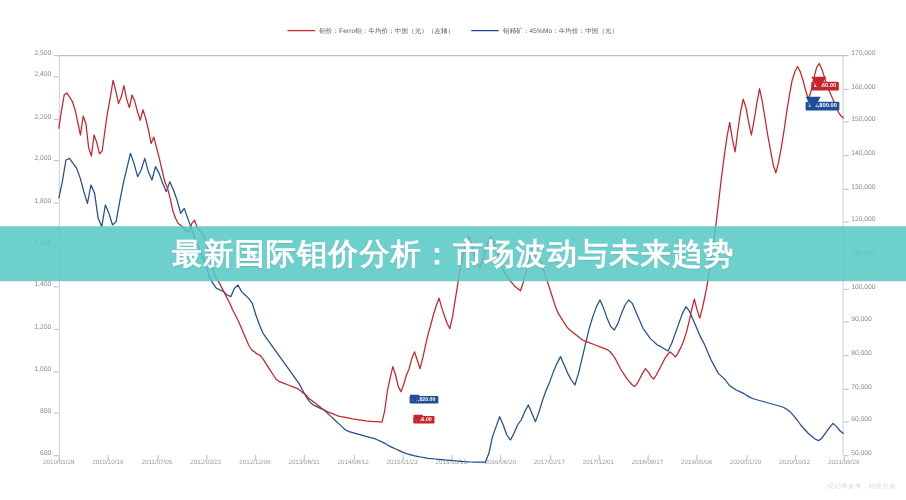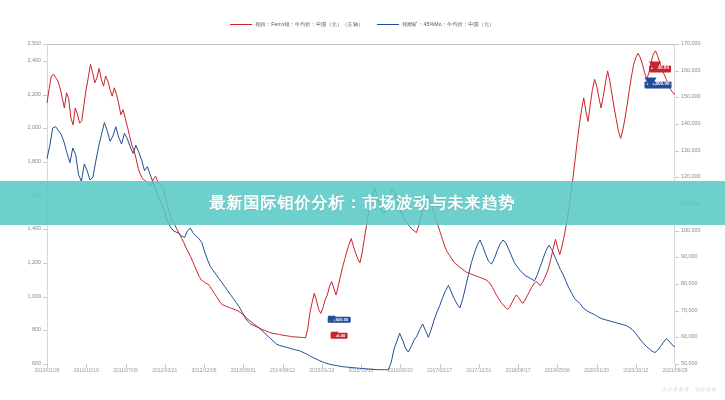--- a/index.html
+++ b/index.html
@@ -68,21 +68,21 @@
   .pin.small .tip{border-left-width:4px;border-right-width:4px;border-top-width:7px;}
 
   
   .banner{
     position:absolute;left:0;top:181px;width:725px;height:44px;
     background:rgba(86,200,196,.86);
     display:flex;align-items:center;justify-content:center;
     z-index:40;
   }
   .banner h1{
-    margin:0;font-size:16px;font-weight:bold;color:#ffffff;
+    margin:0;font-size:24px;font-weight:bold;color:#ffffff;
     letter-spacing:1px;line-height:1;
     font-family:"DejaVu Sans","Liberation Sans",sans-serif;
     text-shadow:0 1px 1px rgba(0,0,0,.10);
   }
 
   .watermark{
     position:absolute;right:8px;bottom:8px;
     font-size:5px;color:#d9d9d9;letter-spacing:.5px;
   }
 </style>

